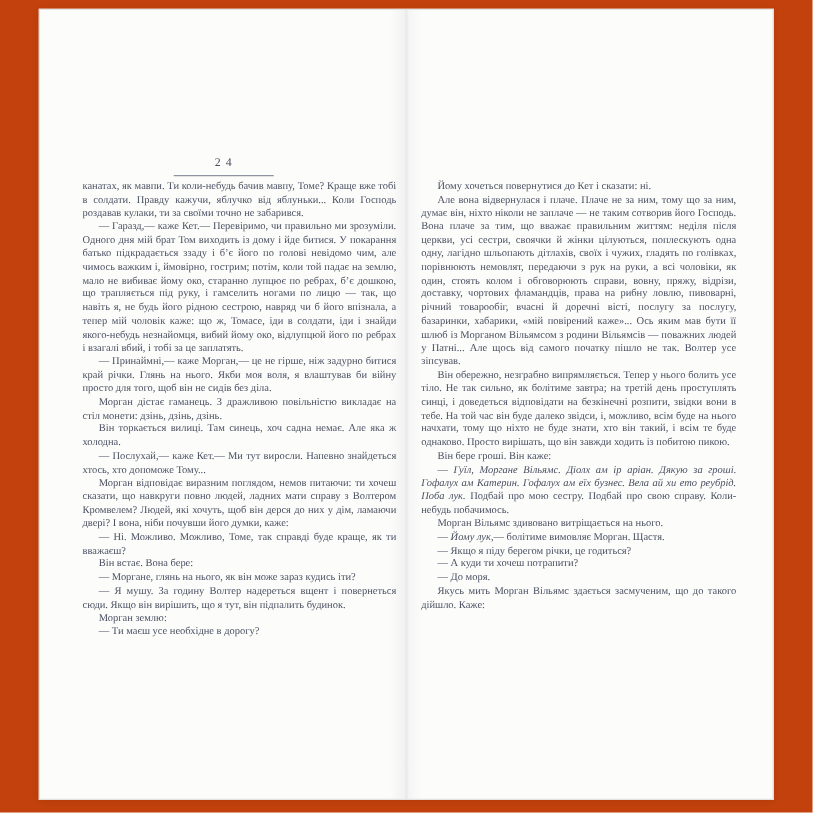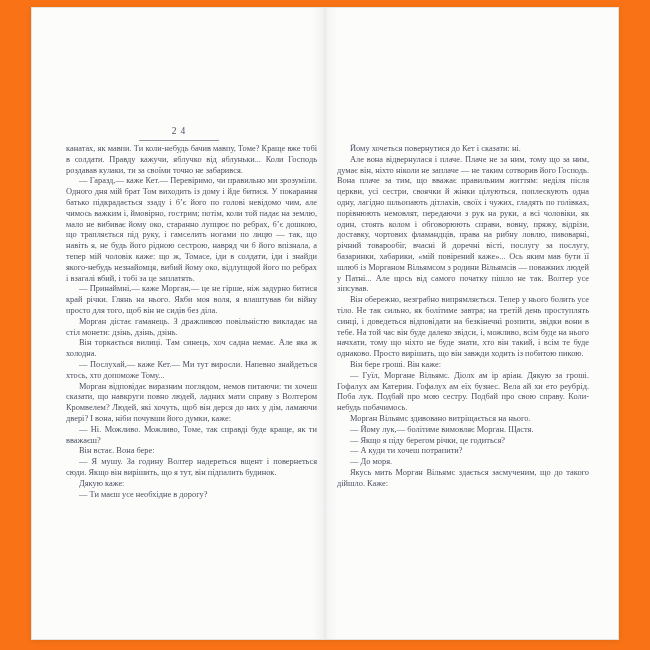--- a/index.html
+++ b/index.html
@@ -1,20 +1,20 @@
 <!DOCTYPE html>
 <html><head>
 <meta charset="utf-8">
 <style>
   html, body { margin: 0; padding: 0; }
   .stage {
     position: relative;
     width: 650px;
     height: 650px;
-    background: #f97316;
+    background: #c2410c;
     overflow: hidden;
     font-family: "Liberation Serif", serif;
   }
   .book {
     position: absolute;
     left: 31px;
     top: 7px;
     width: 588px;
     height: 633px;
     background: #fcfcfb;
@@ -68,21 +68,21 @@
     font-size: 8.4px;
     line-height: 10.8px;
     color: #4a5061;
     text-align: justify;
   }
   .body p {
     margin: 0;
     text-indent: 13px;
   }
   .body p.noindent { text-indent: 0; }
-  .it { }
+  .it { font-style: italic; }
 </style>
 </head>
 <body>
 
 <div class="stage">
   <div class="book">
 
     <section class="page left">
       <header class="page-header">
         <span class="page-number">24</span>
@@ -91,22 +91,23 @@
       <div class="body">
           <p class="noindent"><span>канатах, як мавпи. Ти коли-небудь бачив мавпу, Томе? Краще вже тобі в солдати. Правду кажучи, яблучко від яблуньки... Коли Господь роздавав кулаки, ти за своїми точно не забарився.</span></p>
           <p><span>— Гаразд,— каже Кет.— Перевіримо, чи правильно ми зрозуміли. Одного дня мій брат Том виходить із дому і йде битися. У покарання батько підкрадається ззаду і б’є його по голові невідомо чим, але чимось важким і, ймовірно, гострим; потім, коли той падає на землю, мало не вибиває йому око, старанно лупцює по ребрах, б’є дошкою, що трапляється під руку, і гамселить ногами по лицю — так, що навіть я, не будь його рідною сестрою, навряд чи б його впізнала, а тепер мій чоловік каже: що ж, Томасе, іди в солдати, іди і знайди якого-небудь незнайомця, вибий йому око, відлупцюй його по ребрах і взагалі вбий, і тобі за це заплатять.</span></p>
           <p><span>— Принаймні,— каже Морган,— це не гірше, ніж задурно битися край річки. Глянь на нього. Якби моя воля, я влаштував би війну просто для того, щоб він не сидів без діла.</span></p>
           <p><span>Морган дістає гаманець. З дражливою повільністю викладає на стіл монети: дзінь, дзінь, дзінь.</span></p>
           <p><span>Він торкається вилиці. Там синець, хоч садна немає. Але яка ж холодна.</span></p>
           <p><span>— Послухай,— каже Кет.— Ми тут виросли. Напевно знайдеться хтось, хто допоможе Тому...</span></p>
           <p><span>Морган відповідає виразним поглядом, немов питаючи: ти хочеш сказати, що навкруги повно людей, ладних мати справу з Волтером Кромвелем? Людей, які хочуть, щоб він дерся до них у дім, ламаючи двері? І вона, ніби почувши його думки, каже:</span></p>
           <p><span>— Ні. Можливо. Можливо, Томе, так справді буде краще, як ти вважаєш?</span></p>
           <p><span>Він встає. Вона бере:</span></p>
+          <p><span>— Моргане, глянь на нього, як він може зараз кудись іти?</span></p>
           <p><span>— Я мушу. За годину Волтер надереться вщент і повернеться сюди. Якщо він вирішить, що я тут, він підпалить будинок.</span></p>
-          <p><span>Дякую каже:</span></p>
+          <p><span>Морган землю:</span></p>
           <p><span>— Ти маєш усе необхідне в дорогу?</span></p>
         </div>
     </section>
 
     <section class="page right">
       <div class="body">
           <p><span>Йому хочеться повернутися до Кет і сказати: ні.</span></p>
           <p><span>Але вона відвернулася і плаче. Плаче не за ним, тому що за ним, думає він, ніхто ніколи не заплаче — не таким сотворив його Господь. Вона плаче за тим, що вважає правильним життям: неділя після церкви, усі сестри, своячки й жінки цілуються, поплескують одна одну, лагідно шльопають дітлахів, своїх і чужих, гладять по голівках, порівнюють немовлят, передаючи з рук на руки, а всі чоловіки, як один, стоять колом і обговорюють справи, вовну, пряжу, відрізи, доставку, чортових фламандців, права на рибну ловлю, пивоварні, річний товарообіг, вчасні й доречні вісті, послугу за послугу, базаринки, хабарики, «мій повірений каже»... Ось яким мав бути її шлюб із Морганом Вільямсом з родини Вільямсів — поважних людей у Патні... Але щось від самого початку пішло не так. Волтер усе зіпсував.</span></p>
           <p><span>Він обережно, незграбно випрямляється. Тепер у нього болить усе тіло. Не так сильно, як болітиме завтра; на третій день проступлять синці, і доведеться відповідати на безкінечні розпити, звідки вони в тебе. На той час він буде далеко звідси, і, можливо, всім буде на нього начхати, тому що ніхто не буде знати, хто він такий, і всім те буде однаково. Просто вирішать, що він завжди ходить із побитою пикою.</span></p>
           <p><span>Він бере гроші. Він каже:</span></p>

